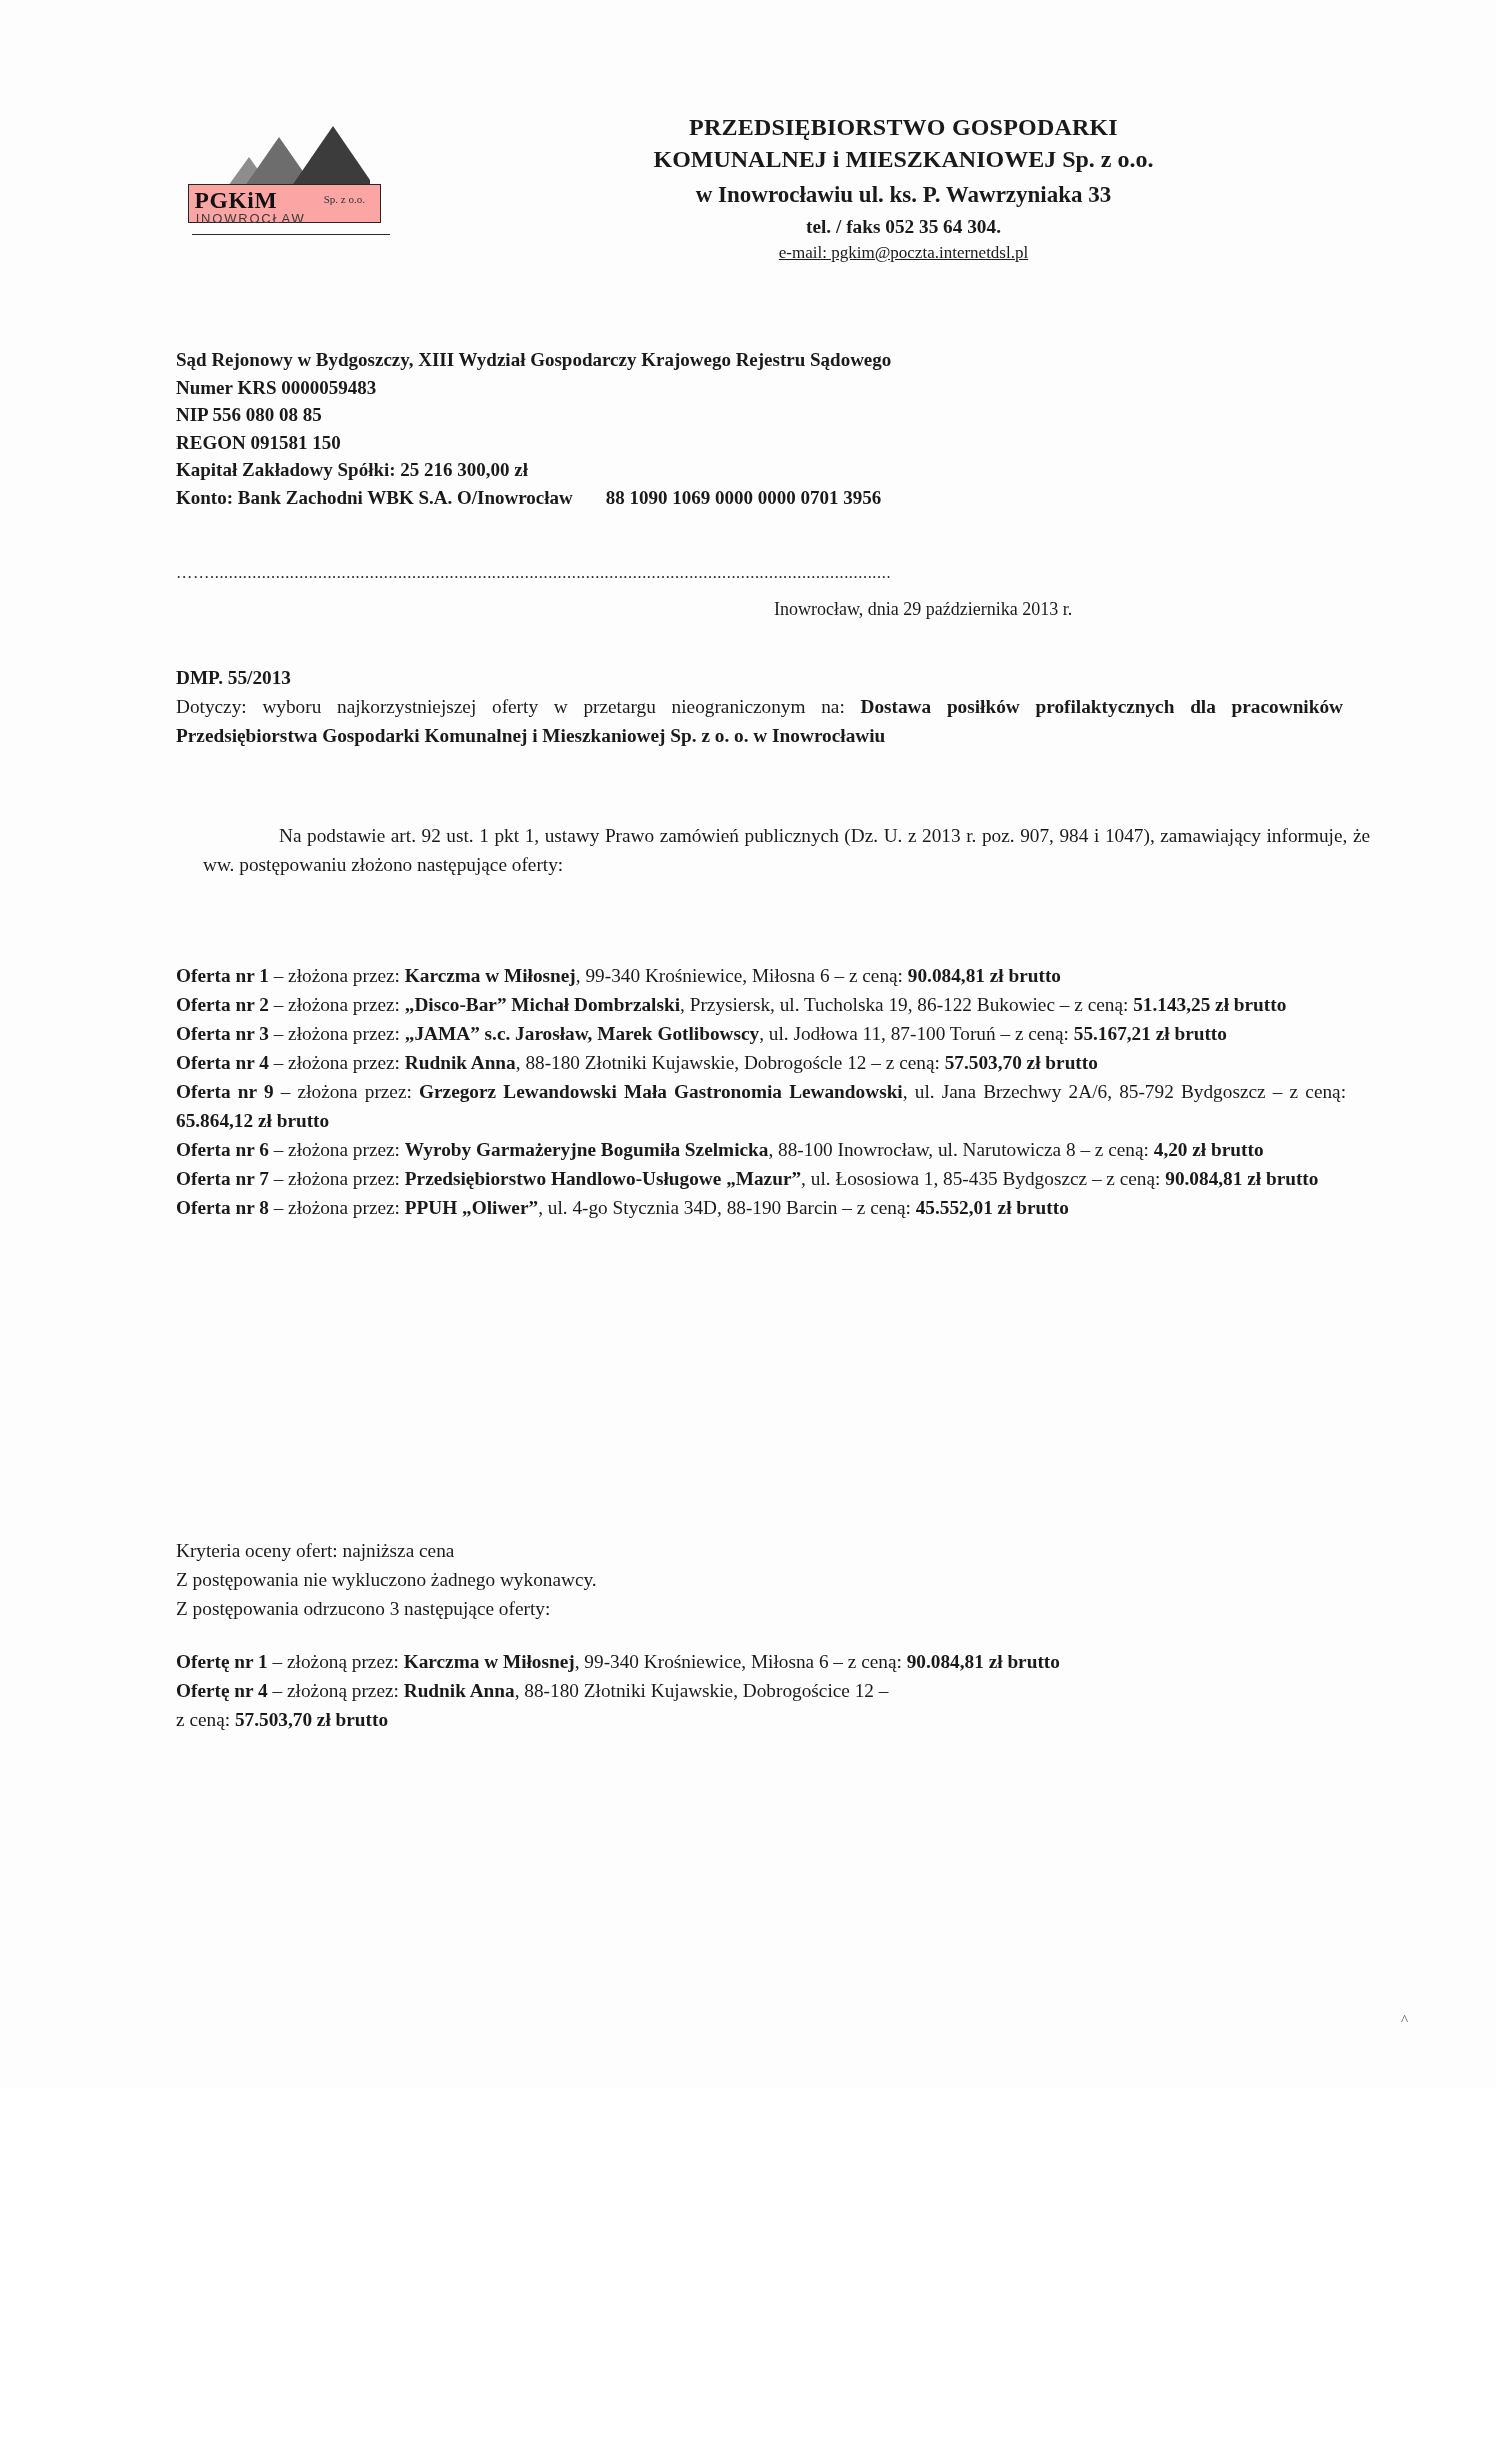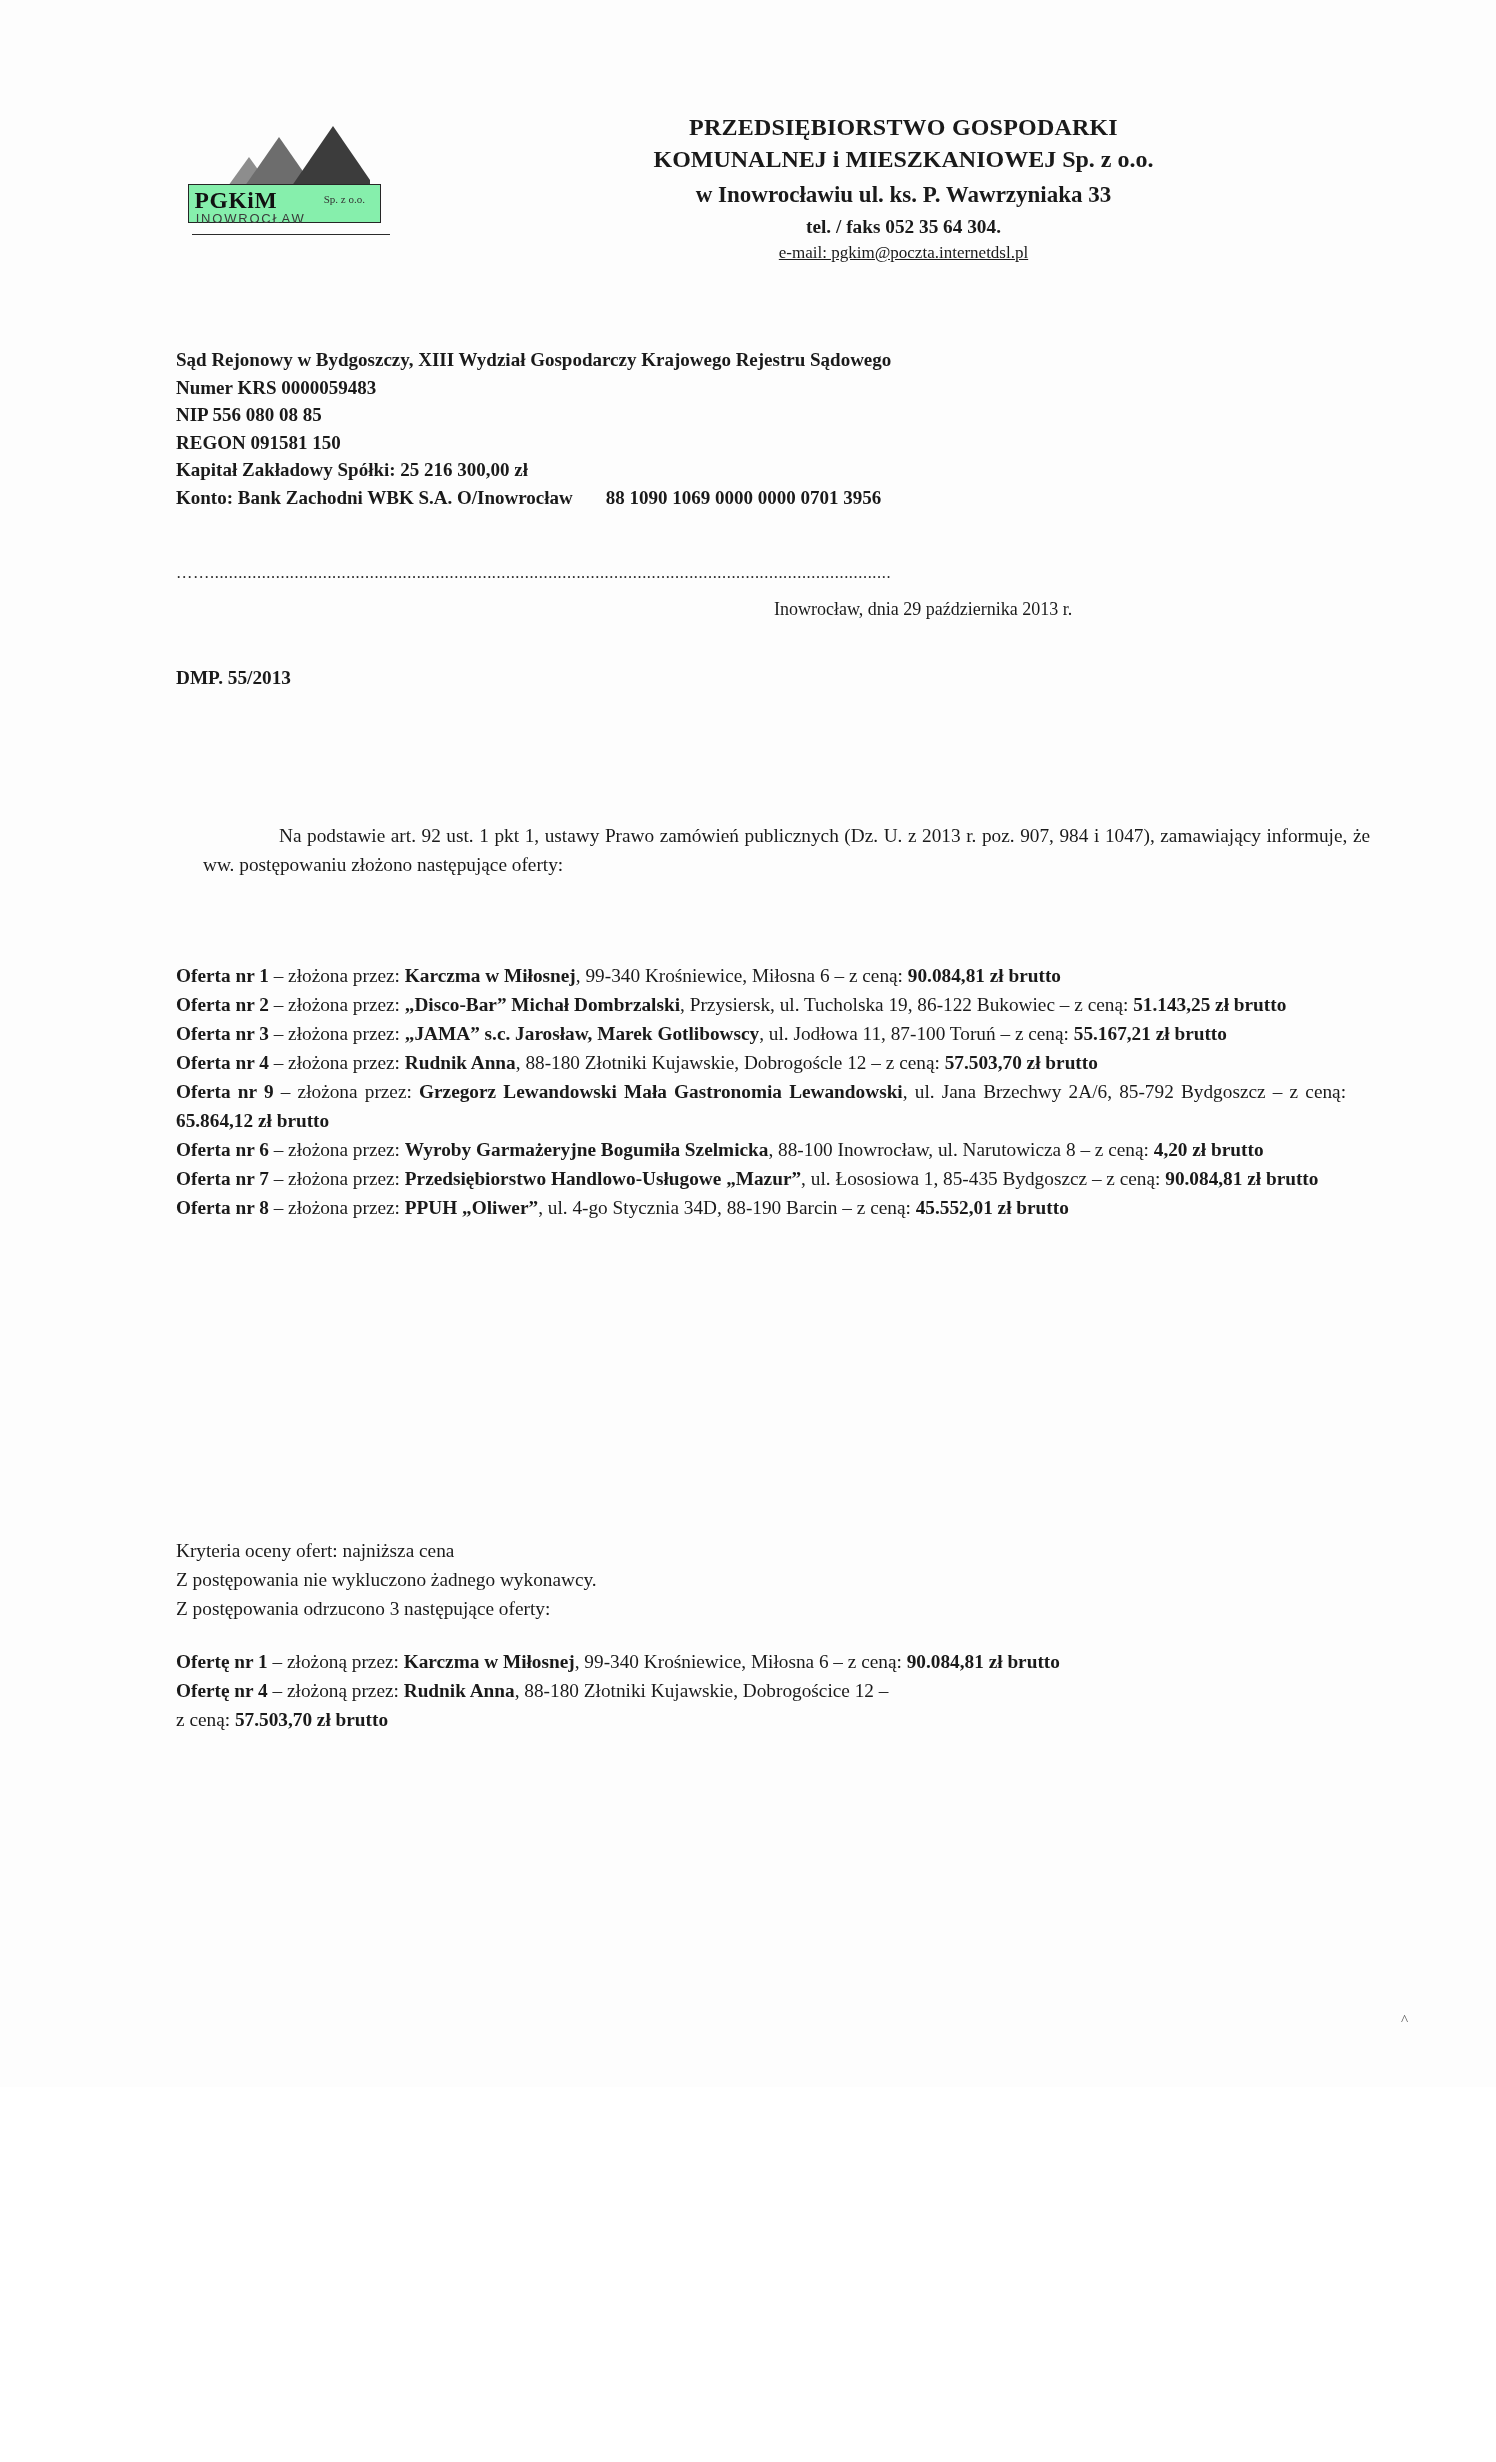--- a/index.html
+++ b/index.html
@@ -81,21 +81,21 @@
     border-right: 26px solid transparent;
     border-bottom: 36px solid #8d8d8d;
   }
   .logo-plate {
     position: absolute;
     left: 0px;
     top: 61px;
     width: 193px;
     height: 39px;
     border: 1.8px solid #262626;
-    background: #86efac;
+    background: #fca5a5;
     box-sizing: border-box;
   }
   .logo-plate .brand {
     position: absolute;
     left: 5.9px;
     top: 2.3px;
     font-family: "Liberation Serif", serif;
     font-weight: bold;
     font-size: 23.5px;
     letter-spacing: 0.6px;
@@ -298,20 +298,21 @@
       <div class="r-line">NIP 556 080 08 85</div>
       <div class="r-line">REGON 091581 150</div>
       <div class="r-line">Kapitał Zakładowy Spółki: 25 216 300,00 zł</div>
       <div class="r-line"><span>Konto: Bank Zachodni WBK S.A. O/Inowrocław</span><span class="acct-spacer"></span><span>88 1090 1069 0000 0000 0701 3956</span></div>
     </div>
 
     <div class="dotted">…….................................................................................................................................................</div>
     <div class="place-date">Inowrocław, dnia 29 października 2013 r.</div>
 
     <div class="sign">DMP. 55/2013</div>
+    <div class="subject"><span>Dotyczy: wyboru najkorzystniejszej oferty w przetargu nieograniczonym na: </span><b class="bold">Dostawa posiłków profilaktycznych dla pracowników Przedsiębiorstwa Gospodarki Komunalnej i Mieszkaniowej Sp. z o. o. w Inowrocławiu</b></div>
 
     <div class="intro"><span class="indent"></span><span>Na podstawie art. 92 ust. 1 pkt 1, ustawy Prawo zamówień publicznych (Dz. U. z 2013 r. poz. 907, 984 i 1047), zamawiający informuje, że ww. postępowaniu złożono następujące oferty:</span></div>
 
     <div class="offers">
       <p><b class="bold">Oferta nr 1</b> <span>– złożona przez:</span> <b class="bold">Karczma w Miłosnej</b><span>, 99-340 Krośniewice, Miłosna 6  – z ceną:</span> <b class="bold">90.084,81 zł brutto</b></p>
       <p><b class="bold">Oferta nr 2</b> <span>– złożona przez:</span> <b class="bold">„Disco-Bar” Michał Dombrzalski</b><span>, Przysiersk, ul. Tucholska 19, 86-122 Bukowiec  – z ceną:</span> <b class="bold">51.143,25 zł brutto</b></p>
       <p><b class="bold">Oferta nr 3</b> <span>– złożona przez:</span> <b class="bold">„JAMA” s.c. Jarosław, Marek Gotlibowscy</b><span>, ul. Jodłowa 11, 87-100 Toruń  – z ceną:</span> <b class="bold">55.167,21 zł brutto</b></p>
       <p><b class="bold">Oferta nr 4</b> <span>– złożona przez:</span> <b class="bold">Rudnik Anna</b><span>, 88-180 Złotniki Kujawskie, Dobrogoścle 12 – z ceną:</span> <b class="bold">57.503,70 zł brutto</b></p>
       <p><b class="bold">Oferta nr 9</b> <span>– złożona przez:</span> <b class="bold">Grzegorz Lewandowski Mała Gastronomia Lewandowski</b><span>, ul. Jana Brzechwy 2A/6, 85-792 Bydgoszcz  – z ceną:</span> <b class="bold">65.864,12 zł brutto</b></p>
       <p><b class="bold">Oferta nr  6</b> <span>–  złożona  przez:</span> <b class="bold">Wyroby  Garmażeryjne  Bogumiła  Szelmicka</b><span>, 88-100 Inowrocław, ul. Narutowicza 8 – z ceną:</span> <b class="bold">4,20 zł brutto</b></p>

